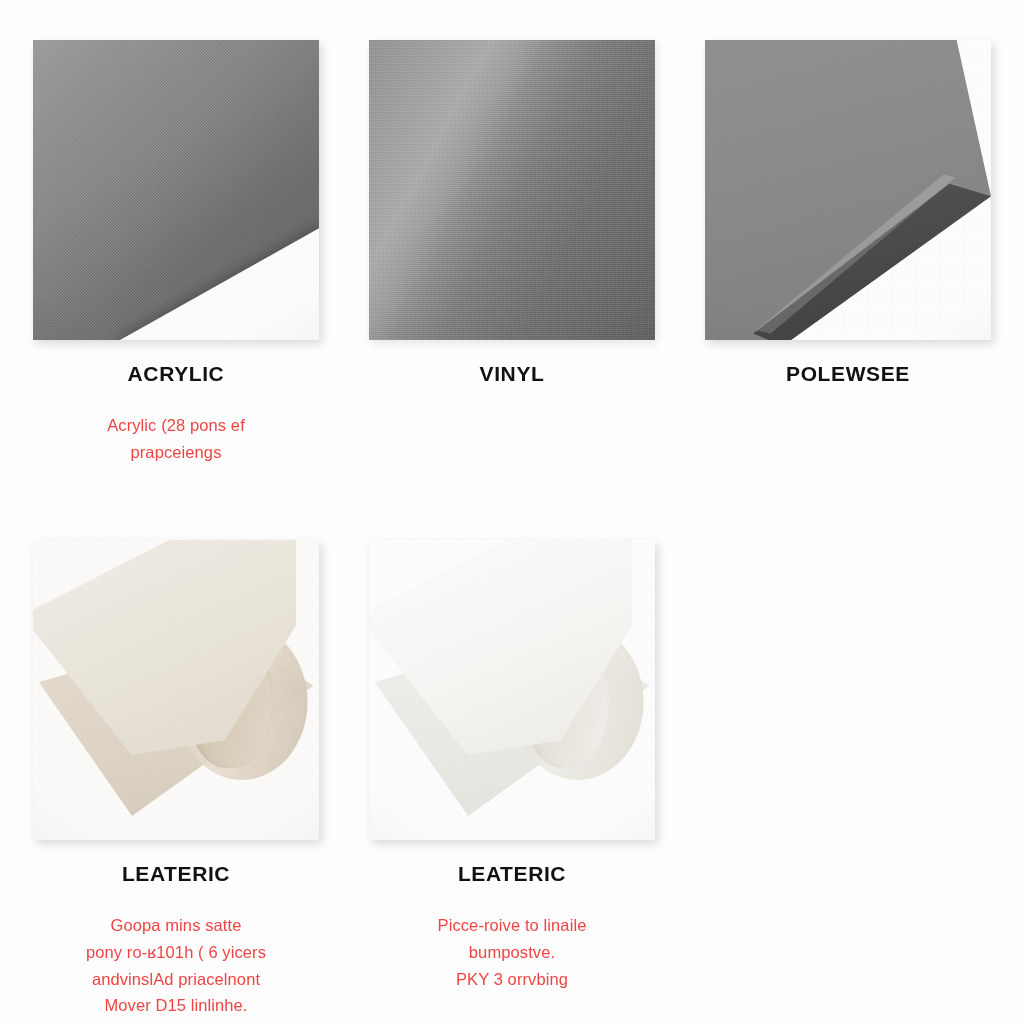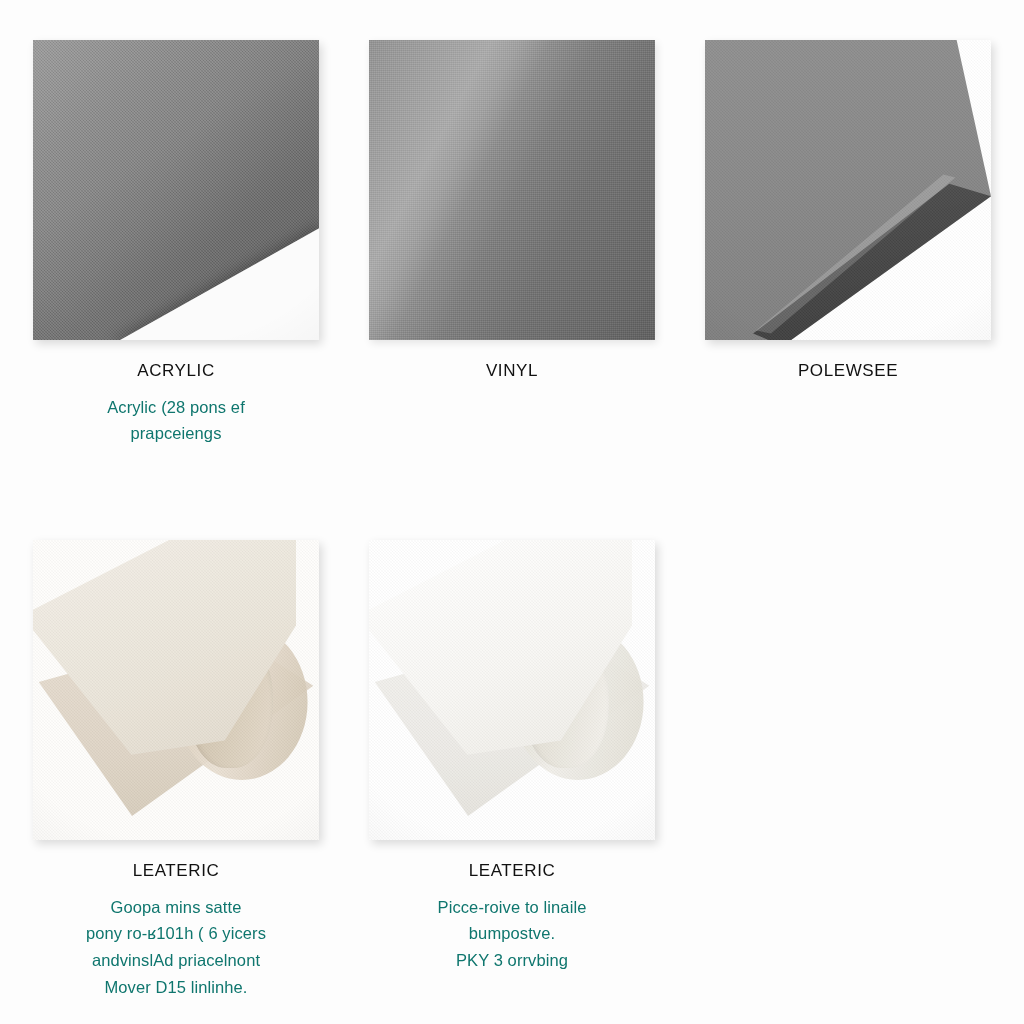--- a/index.html
+++ b/index.html
@@ -218,31 +218,31 @@
     background: radial-gradient(120% 110% at 50% 40%, rgba(0,0,0,0) 55%, rgba(0,0,0,0.07) 100%);
   }
 
   
   .caption {
     width: 300px;
     text-align: center;
     padding-top: 22px;
   }
   .title {
-    font-size: 17px;
-    font-weight: normal;
+    font-size: 21px;
+    font-weight: bold;
     letter-spacing: 0.6px;
     color: #111111;
     line-height: 1.1;
   }
   .desc {
-    margin-top: 13px;
+    margin-top: 27px;
     font-size: 16.5px;
     line-height: 1.62;
-    color: #0f766e;
+    color: #ef4444;
     font-weight: 350;
     letter-spacing: 0.1px;
     white-space: pre-line;
   }
 </style>
 </head>
 <body>
 
 <div class="board">
   <div class="grid">

